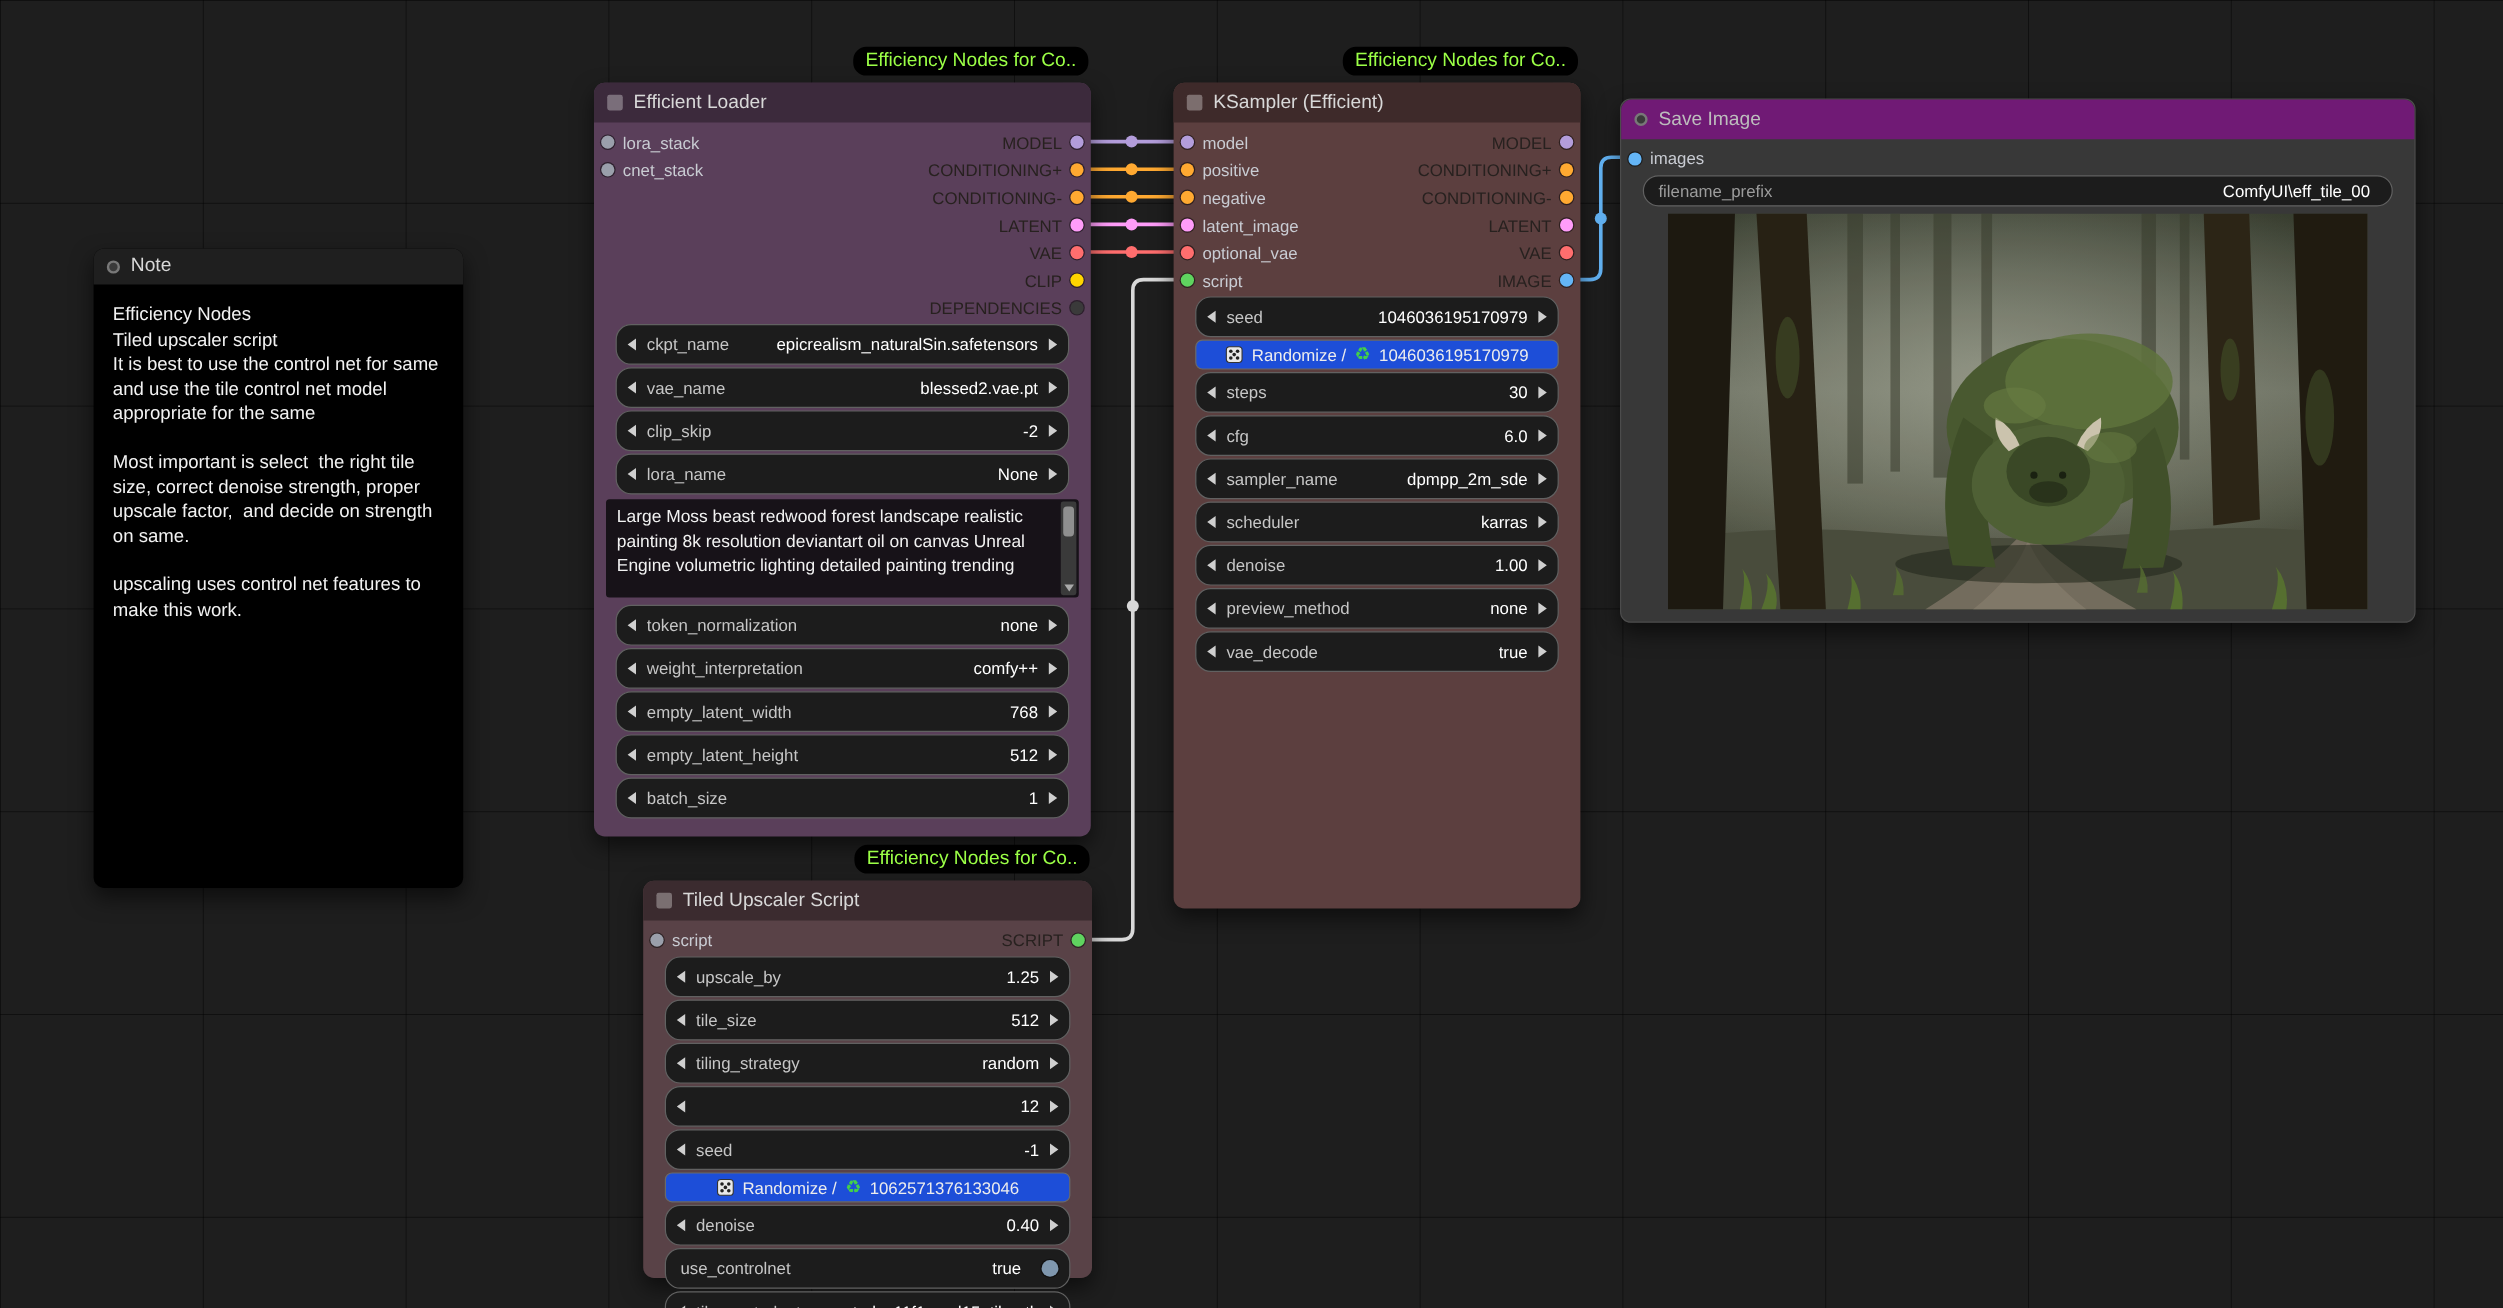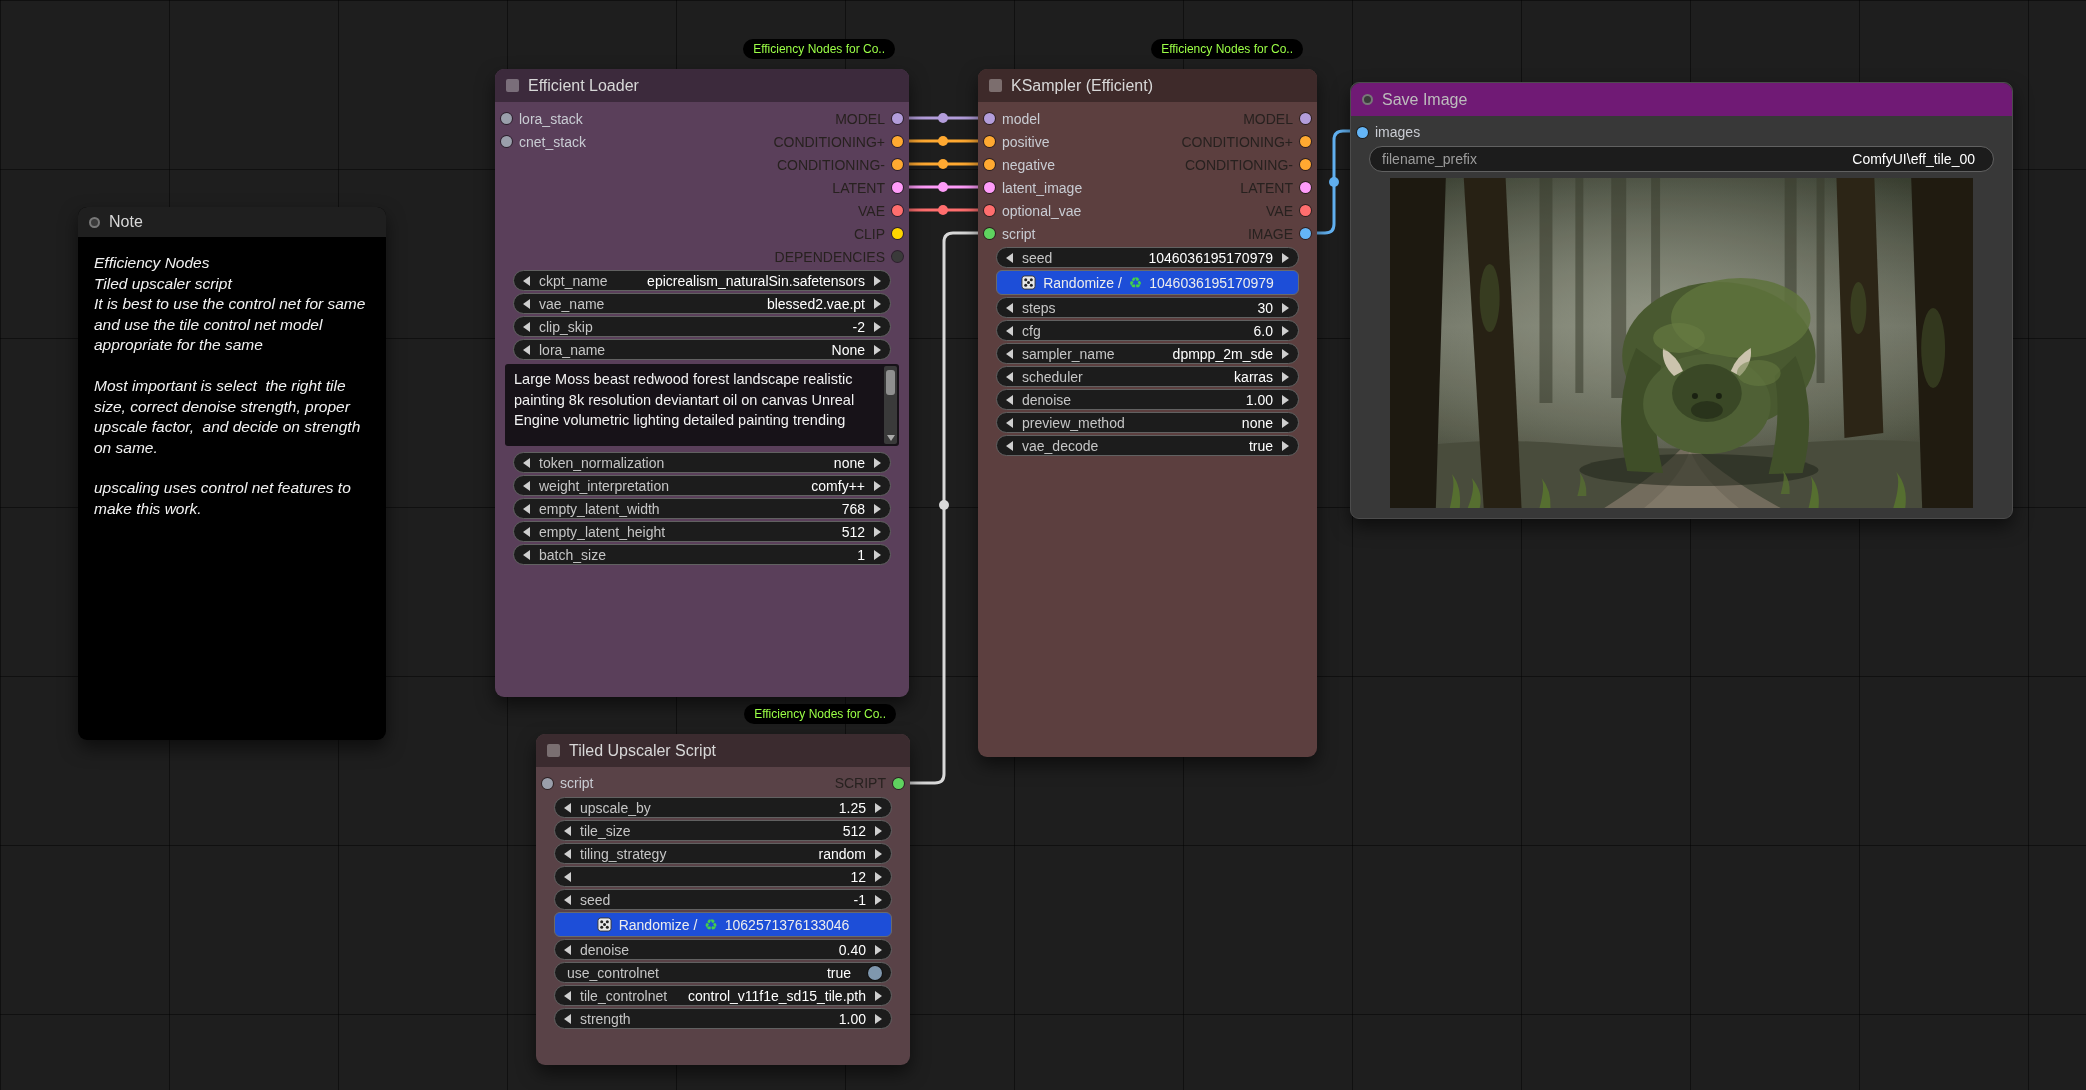--- a/index.html
+++ b/index.html
@@ -8,50 +8,50 @@
     background-color:#1e1e1e;
     background-image:linear-gradient(rgba(0,0,0,.45) 1px,transparent 1px),
                      linear-gradient(90deg,rgba(0,0,0,.45) 1px,transparent 1px);
     background-size:169px 169px;}
   .wires{position:absolute;left:0;top:0;z-index:1;}
   .wire{fill:none;stroke-width:3;}
   .node{position:absolute;z-index:2;border-radius:9px;box-shadow:0 8px 18px rgba(0,0,0,.55);}
   .titlebar{height:33px;display:flex;align-items:center;gap:9px;padding:0 11px;border-radius:9px 9px 0 0;color:#d8d8d8;font-size:16px;}
   .tbox{width:13px;height:13px;border-radius:2px;background:rgba(255,255,255,.32);flex:none;}
   .tdot{width:11px;height:11px;border-radius:50%;background:#3a3a3a;border:2px solid #787878;flex:none;}
-  .badge{position:absolute;top:-30px;right:14px;background:#000;border-radius:11px;padding:3px 10px;font-size:12px;white-space:nowrap;}
+  .badge{position:absolute;top:-30px;right:2px;background:#000;border-radius:11px;padding:3px 10px;font-size:16px;white-space:nowrap;}
   .slots{padding:5px 6px 0;}
   .srow{height:23px;display:flex;align-items:center;justify-content:space-between;}
   .srow4{height:24px;display:flex;align-items:center;justify-content:space-between;padding:0;}
   .in,.out{display:flex;align-items:center;gap:7px;}
   .dot{width:11px;height:11px;border-radius:50%;box-shadow:0 0 0 1px rgba(0,0,0,.5);flex:none;}
   .inlbl{font-size:14px;color:#c9ccd3;white-space:nowrap;}
   .outlbl{font-size:14px;color:#27211f;white-space:nowrap;}
-  .widget{height:21px;margin:2px 18px 0;background:#1c1c1c;border:1px solid #616161;border-radius:13px;display:flex;align-items:center;padding:0 9px;font-size:14px;overflow:hidden;}
+  .widget{height:34px;margin:2px 18px 0;background:#1c1c1c;border:1px solid #616161;border-radius:13px;display:flex;align-items:center;padding:0 9px;font-size:14px;overflow:hidden;}
   .arr{flex:none;width:0;height:0;}
   .arr.l{border:5px solid transparent;border-left:0;border-right:7px solid #cfcfcf;}
   .arr.r{border:5px solid transparent;border-right:0;border-left:7px solid #cfcfcf;}
   .wl{margin-left:9px;color:#c6c6c6;white-space:nowrap;}
   .wl.noarrow{margin-left:3px;}
   .wv{margin-left:auto;margin-right:9px;color:#fff;white-space:nowrap;}
   .mt6{margin-top:6px;}
   .prompt{position:relative;margin:4px 10px 0;background:#171218;border-radius:3px;color:#f2f2f2;font-size:14.5px;line-height:1.42;overflow:hidden;}
   .prompt.pos{height:82px;}
   .prompt.neg{margin-top:23px;height:72px;line-height:1.35;}
   .ptext{padding:5px 24px 5px 9px;}
   .sb{position:absolute;top:2px;right:2px;bottom:2px;width:13px;background:#3a3a3a;border-radius:2px;display:flex;flex-direction:column;align-items:center;padding:2px 0;}
   .sb-up{width:0;height:0;border:4px solid transparent;border-top:0;border-bottom:6px solid #a9a9a9;margin:1px 0 2px;}
   .sb-down{width:0;height:0;border:4px solid transparent;border-bottom:0;border-top:6px solid #a9a9a9;margin:2px 0 1px;}
   .sb-thumb{width:9px;height:34%;background:#8f8f8f;border-radius:3px;}
   .sb-space{flex:1;}
   .randbtn{height:25px;margin:2px 18px 0;border:1px solid #6a6a6a;background:#1d4ed8;border-radius:6px;display:flex;align-items:center;justify-content:center;gap:7px;font-size:14px;color:#ededed;}
   .recycle{font-size:15px;line-height:1;}
   .toggle{width:14px;height:14px;border-radius:50%;margin-left:8px;flex:none;box-shadow:0 0 0 1px rgba(0,0,0,.4);}
   .note-body{padding:16px;color:#f2f2f2;font-size:15.5px;line-height:1.33;}
-  .note-body p{margin:0;white-space:pre-wrap;font-style:italic;}
+  .note-body p{margin:0;white-space:pre-wrap;}
   .note-body p.gap{margin-top:20px;}
   .img-wrap{margin:6px auto 0;width:calc(100% - 78px);}
   .img-wrap svg{display:block;width:100%;height:330px;}
   .dice{display:flex;align-items:center;}
 </style>
 </head>
 <body>
 
 <div class="canvas">
 

